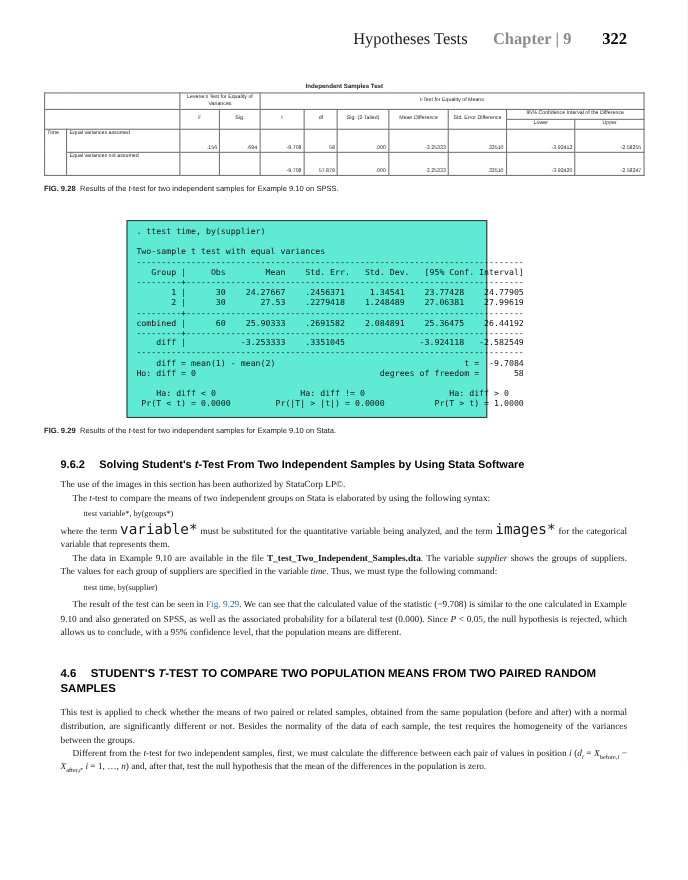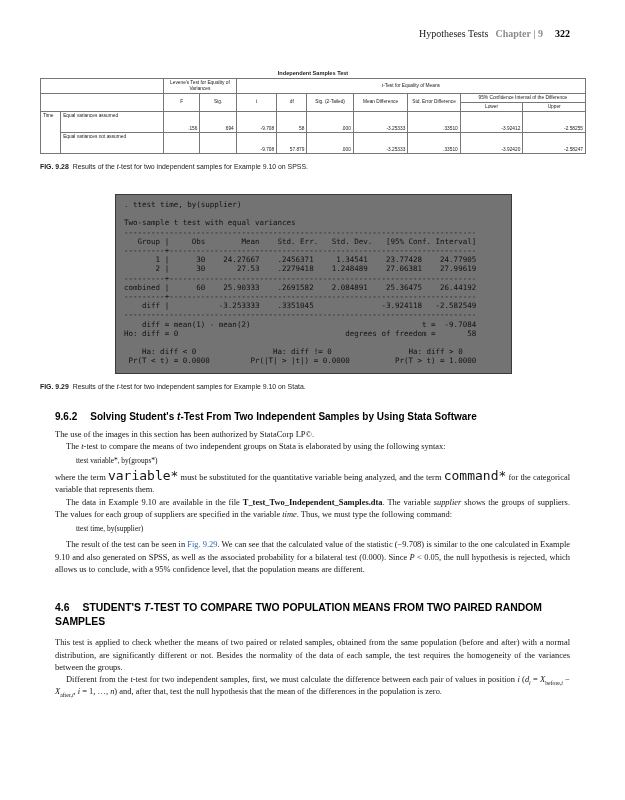--- a/index.html
+++ b/index.html
@@ -4,41 +4,41 @@
 <title>Book Page</title>
 <style>
   * { margin:0; padding:0; box-sizing:border-box; }
   body { background:#e8e8e8; font-family:"Liberation Serif", serif; }
   .page {
     position:relative; width:625px; height:800px; margin:0 auto;
     background:#ffffff; color:#141414; overflow:hidden;
     padding:28px 55px 0 55px;
   }
   
-  .running-head { display:flex; justify-content:flex-end; align-items:baseline; gap:7px; font-size:10px; color:#1a1a1a;text-align:right; }
+  .running-head { display:flex; justify-content:flex-end; align-items:baseline; gap:23px; font-size:15px; color:#1a1a1a;text-align:right; }
   .rh-chapter { font-weight:bold; color:#8c8c8c; }
   .rh-page { font-weight:bold; color:#000; margin-left:5px; }
 
   
   .figure-spss { margin:31px 0 0 -15px; width:546px; font-family:"Liberation Sans", sans-serif; }
   .spss-title { text-align:center; font-size:5.6px; font-weight:bold; color:#222; margin-bottom:2px; }
   table.spss { border-collapse:collapse; width:100%; table-layout:fixed; border:1px solid #444; }
   .spss th, .spss td { border:0.5px solid #777; font-weight:normal; padding:1px 2px; color:#222; }
   .spss th { font-size:4.8px; text-align:center; vertical-align:middle; line-height:1.25; }
   .spss td { font-size:4.8px; height:21px; }
   .spss td.num { text-align:right; vertical-align:bottom; }
   .spss td.rowlabel { text-align:left; vertical-align:top; }
   .spss td.rowgroup { text-align:left; vertical-align:top; }
 
   
   .fig-caption { margin:9px 0 0 -15px; font-family:"Liberation Sans", sans-serif; font-size:6.9px; color:#1a1a1a; }
   .fig-caption .fig-label { font-weight:bold; margin-right:4px; }
 
   
-  .stata-box { margin:24px 0 0 60px; width:397px; border:1px solid #3a3a3a; padding:5px 8px 7px 8px; background:#737373; }
+  .stata-box { margin:24px 0 0 60px; width:328px; border:1px solid #3a3a3a; padding:5px 8px 7px 8px; background:#5eead4; }
   .stata-box pre { font-family:"DejaVu Sans Mono", monospace; font-size:7.5px; line-height:9.2px; color:#111; white-space:pre; }
 
   
   h2 { font-family:"Liberation Sans", sans-serif; font-weight:bold; color:#000; }
   .sec-sub { margin-top:21px; font-size:10px; }
   .sec-main { margin-top:26px; font-size:10.4px; line-height:13.5px; }
   .h-num { margin-right:13px; }
 
   
   .page > p { font-size:8.45px; line-height:12.3px; text-align:justify; color:#141414; }
@@ -162,21 +162,21 @@
     <span class="fig-label">FIG. 9.29</span><span><span>Results of the </span><span class="i">t</span><span>-test for two independent samples for Example 9.10 on Stata.</span></span>
   </div>
 
   <h2 class="sec-sub">
     <span class="h-num">9.6.2</span><span><span>Solving Student's </span><span class="i">t</span><span>-Test From Two Independent Samples by Using Stata Software</span></span>
   </h2>
 
   <p class="mt6">The use of the images in this section has been authorized by StataCorp LP©.</p>
   <p class="ind"><span>The </span><span class="i">t</span><span>-test to compare the means of two independent groups on Stata is elaborated by using the following syntax:</span></p>
   <div class="codeline">ttest variable*, by(groups*)</div>
-  <p><span>where the term </span><span class="mono">variable*</span><span> must be substituted for the quantitative variable being analyzed, and the term </span><span class="mono">command*</span><span> for the categorical variable that represents them.</span></p>
+  <p><span>where the term </span><span class="mono">variable*</span><span> must be substituted for the quantitative variable being analyzed, and the term </span><span class="mono">images*</span><span> for the categorical variable that represents them.</span></p>
   <p class="ind"><span>The data in Example 9.10 are available in the file </span><span class="b">T_test_Two_Independent_Samples.dta</span><span>. The variable </span><span class="i">supplier</span><span> shows the groups of suppliers. The values for each group of suppliers are specified in the variable </span><span class="i">time</span><span>. Thus, we must type the following command:</span></p>
   <div class="codeline">ttest time, by(supplier)</div>
   <p class="ind"><span>The result of the test can be seen in </span><a href="#" class="link">Fig. 9.29</a><span><span>. We can see that the calculated value of the statistic (−9.708) is similar to the one calculated in Example 9.10 and also generated on SPSS, as well as the associated probability for a bilateral test (0.000). Since </span><span class="i">P</span><span> &lt; 0.05, the null hypothesis is rejected, which allows us to conclude, with a 95% confidence level, that the population means are different.</span></span></p>
 
   <h2 class="sec-main">
     <span class="h-num">4.6</span><span><span>STUDENT'S </span><span class="i">T</span><span>-TEST TO COMPARE TWO POPULATION MEANS FROM TWO PAIRED RANDOM SAMPLES</span></span>
   </h2>
   <p class="mt8">This test is applied to check whether the means of two paired or related samples, obtained from the same population (before and after) with a normal distribution, are significantly different or not. Besides the normality of the data of each sample, the test requires the homogeneity of the variances between the groups.</p>
   <p class="ind"><span>Different from the </span><span class="i">t</span><span>-test for two independent samples, first, we must calculate the difference between each pair of values in position </span><span class="i">i</span><span> (</span><span class="i">d</span><span class="sub i">i</span><span> = </span><span class="i">X</span><span class="sub">before,</span><span class="sub i">i</span><span> − </span><span class="i">X</span><span class="sub">after,</span><span class="sub i">i</span><span>, </span><span class="i">i</span><span> = 1, …, </span><span class="i">n</span><span>) and, after that, test the null hypothesis that the mean of the differences in the population is zero.</span></p>
 

